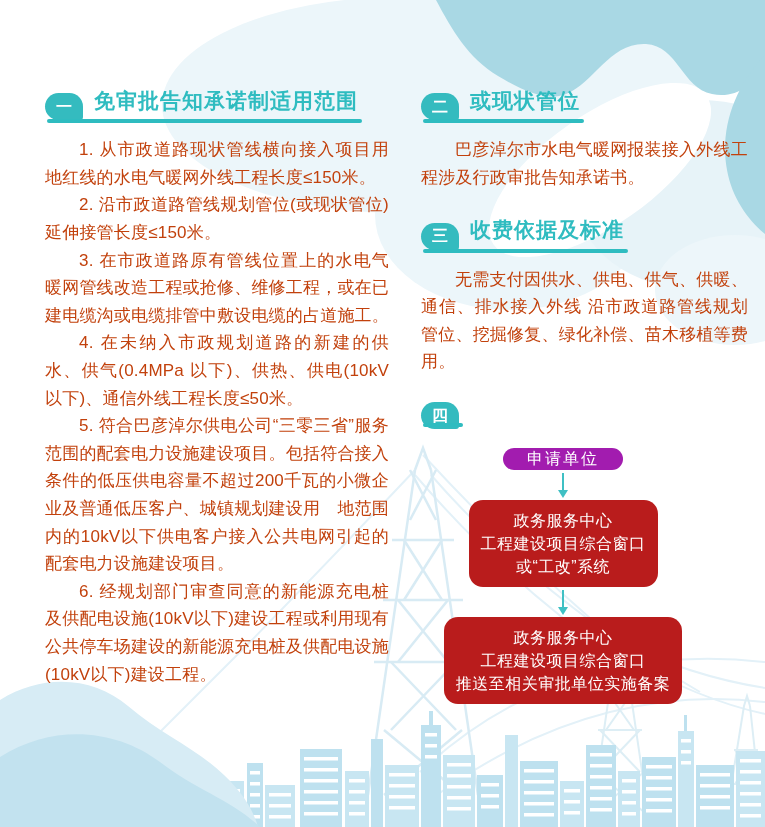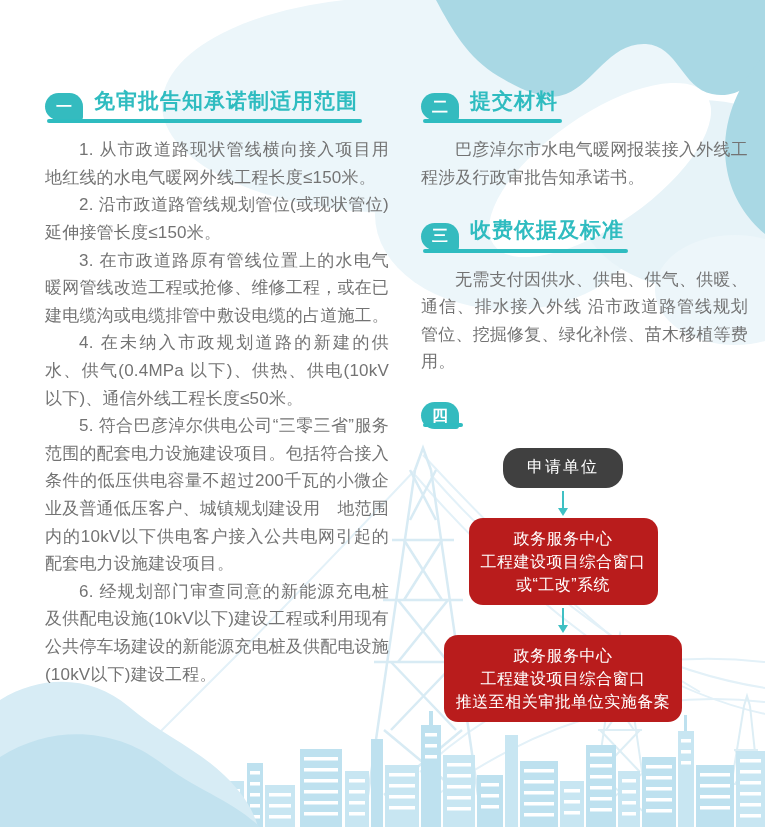--- a/index.html
+++ b/index.html
@@ -23,31 +23,31 @@
   .badge{
     min-width:38px;height:27px;background:#34bbbf;color:#ffffff;
     border-radius:14px 14px 3px 14px;display:flex;align-items:center;justify-content:center;
     font-size:16px;font-weight:bold;margin-bottom:-11px;line-height:1;
   }
   .sec-title{
     font-size:21px;font-weight:bold;color:#2fbcc0;letter-spacing:1px;line-height:1.25;
   }
   .body-text{margin-top:13px;}
   .body-text p{
-    margin:0;font-size:17px;line-height:27.6px;color:#737373;
+    margin:0;font-size:17px;line-height:27.6px;color:#c2410c;
     text-align:justify;text-indent:2em;letter-spacing:0.2px;
   }
   .gap-sec{margin-top:26px;}
 
   .flow{
     width:284px;margin-top:21px;display:flex;flex-direction:column;align-items:center;
   }
   .flow-pill{
-    background:#404040;color:#ffffff;border-radius:17px;
-    padding:10px 24px;font-size:16px;letter-spacing:2px;line-height:20px;font-family:Liberation Mono, monospace;
+    background:#a21caf;color:#ffffff;border-radius:17px;
+    padding:1px 24px;font-size:16px;letter-spacing:2px;line-height:20px;
   }
   .flow-box{
     background:#b91c1c;color:#ffffff;border-radius:14px;
     padding:9px 12px;font-size:16px;line-height:23px;text-align:center;letter-spacing:0.5px;
   }
   .flow-box div{white-space:nowrap;}
   .flow-arrow{display:flex;flex-direction:column;align-items:center;margin:3px 0 2px;}
   .flow-arrow .shaft{width:2.6px;height:17px;background:#3fc0c4;}
   .flow-arrow .head{
     width:0;height:0;border-left:5.5px solid transparent;border-right:5.5px solid transparent;
@@ -222,21 +222,21 @@
     <p>3. 在市政道路原有管线位置上的水电气暖网管线改造工程或抢修、维修工程，或在已建电缆沟或电缆排管中敷设电缆的占道施工。</p>
     <p>4. 在未纳入市政规划道路的新建的供水、供气(0.4MPa 以下)、供热、供电(10kV以下)、通信外线工程长度≤50米。</p>
     <p>5. 符合巴彦淖尔供电公司“三零三省”服务范围的配套电力设施建设项目。包括符合接入条件的低压供电容量不超过200千瓦的小微企业及普通低压客户、城镇规划建设用　地范围内的10kV以下供电客户接入公共电网引起的配套电力设施建设项目。</p>
     <p>6. 经规划部门审查同意的新能源充电桩及供配电设施(10kV以下)建设工程或利用现有公共停车场建设的新能源充电桩及供配电设施(10kV以下)建设工程。</p>
   </div>
 </div>
 
 <div class="col col-right">
   <div class="sec-header">
     <div class="badge">二</div>
-    <div class="sec-title">提交材料</div>
+    <div class="sec-title">或现状管位</div>
   </div>
   <div class="body-text">
     <p>巴彦淖尔市水电气暖网报装接入外线工程涉及行政审批告知承诺书。</p>
   </div>
 
   <div class="sec-header gap-sec">
     <div class="badge">三</div>
     <div class="sec-title">收费依据及标准</div>
   </div>
   <div class="body-text">

